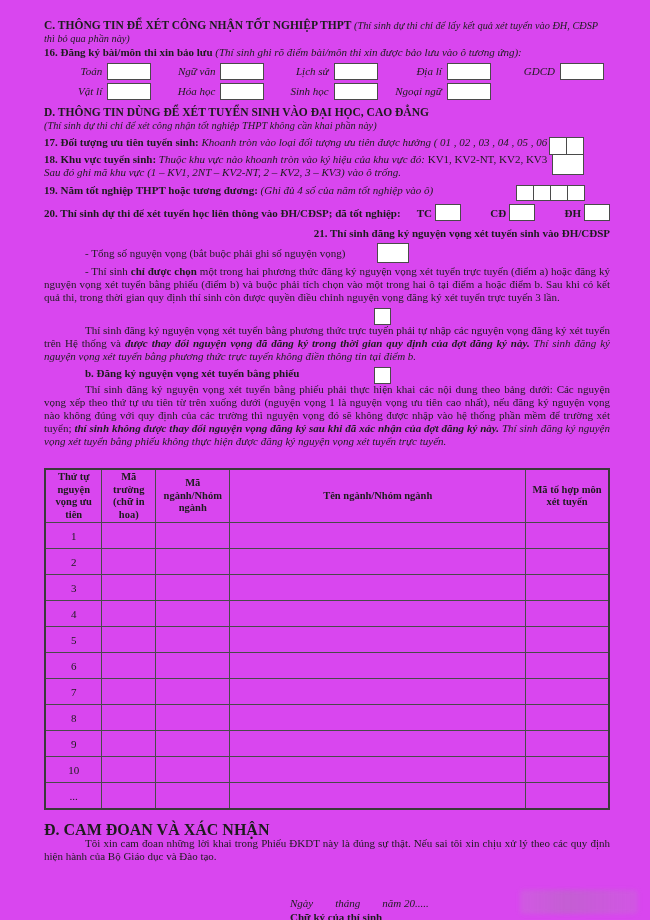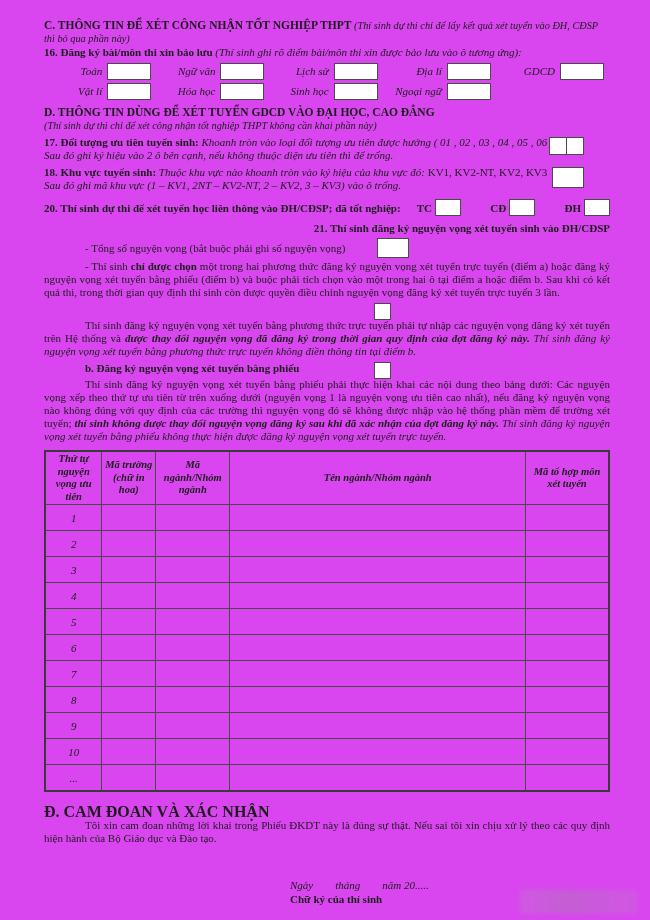--- a/index.html
+++ b/index.html
@@ -37,21 +37,21 @@
   .subj-cell .lab{font-style:italic;white-space:nowrap;}
   
   .it{margin-top:4px;}
   .item20{display:flex;align-items:center;margin-top:7px;}
   .item20 .opts{flex:1;display:flex;justify-content:space-between;align-items:center;padding-left:16px;}
   .opt{display:flex;align-items:center;gap:3px;}
   .total-row{display:flex;align-items:center;margin:3px 0 2px 41px;height:20px;}
   .total-row .tot{margin-left:32px;}
   .sub-head{margin-top:4px;height:16px;}
   
-  table.nv{border-collapse:collapse;width:100%;margin-top:7px;border:2px solid #3a3a3a;font-style:italic;}
+  table.nv{border-collapse:collapse;width:100%;margin-top:20px;border:2px solid #3a3a3a;}
   table.nv th,table.nv td{border:1px solid #4a4a4a;text-align:center;vertical-align:middle;padding:1px 2px;}
   table.nv th{font-size:10.5px;line-height:12.5px;height:48px;font-weight:bold;}
   table.nv td{height:23px;font-size:11px;}
   
   .sign-block{width:260px;margin:33px 60px 0 auto;text-align:left;}
   .sign-block .date{font-style:italic;white-space:pre;line-height:14px;}
   .sign-block .sig{font-weight:bold;line-height:15px;}
   .dd-title{font-size:16px;font-weight:bold;margin-top:13px;line-height:14px;}
   .watermark{position:absolute;right:12px;bottom:6px;width:118px;height:24px;border-radius:3px;
     background:linear-gradient(90deg,rgba(175,175,175,.18),rgba(150,150,150,.30) 40%,rgba(170,170,170,.16));
@@ -103,42 +103,52 @@
         <span class="lab">Sinh học</span>
         <span class="fill-box"></span>
       </div>
     <div class="subj-cell">
         <span class="lab">Ngoại ngữ</span>
         <span class="fill-box"></span>
       </div>
     <div class="subj-cell"></div>
   </div>
 
-  <div class="sec-title" style="margin-top:6px;">D. THÔNG TIN DÙNG ĐỂ XÉT TUYỂN GDCD VÀO ĐẠI HỌC, CAO ĐẲNG</div>
+  <div class="sec-title" style="margin-top:6px;">D. THÔNG TIN DÙNG ĐỂ XÉT TUYỂN SINH VÀO ĐẠI HỌC, CAO ĐẲNG</div>
   <div class="sec-note line">(Thí sinh dự thi chỉ để xét công nhận tốt nghiệp THPT không cần khai phần này)</div>
 
   <div class="it rel">
     <div class="line">
       <span class="b">17. Đối tượng ưu tiên tuyển sinh: </span><span class="i">Khoanh tròn vào loại đối tượng ưu tiên được hưởng ( 01 , 02 , 03 , 04 , 05 , 06 , 07 )</span>
     </div>
-    <div class="line i">Sau đó ghi ký hiệu vào 2 ô bên cạnh, nếu không thuộc diện ưu tiên thì để trống.</div>
     <div class="cells h16 abs-box">
       <span class="cell"></span>
         <span class="cell"></span>
     </div>
   </div>
 
   <div class="it rel">
     <div class="line">
       <span class="b">18. Khu vực tuyển sinh: </span><span class="i">Thuộc khu vực nào khoanh tròn vào ký hiệu của khu vực đó:  </span><span>KV1, KV2-NT, KV2, KV3</span>
     </div>
     <div class="line i">Sau đó ghi mã khu vực (1 – KV1, 2NT – KV2-NT, 2 – KV2, 3 – KV3) vào ô trống.</div>
     <div class="box18"></div>
   </div>
 
+  <div class="it rel" style="margin-top:5px;">
+    <div class="line">
+      <span class="b">19. Năm tốt nghiệp THPT hoặc tương đương: </span><span class="i">(Ghi đủ 4 số của năm tốt nghiệp vào ô)</span>
+    </div>
+    <div class="cells h14 abs-box" style="right:25px;">
+      <span class="cell"></span>
+        <span class="cell"></span>
+        <span class="cell"></span>
+        <span class="cell"></span>
+    </div>
+  </div>
 
   <div class="item20">
     <span class="b">20. Thí sinh dự thi để xét tuyển học liên thông vào ĐH/CĐSP; đã tốt nghiệp:</span>
     <span class="opts">
       <span class="opt">
           <span class="b">TC</span>
           <span class="fill-box sq"></span>
         </span>
       <span class="opt">
           <span class="b">CĐ</span>

